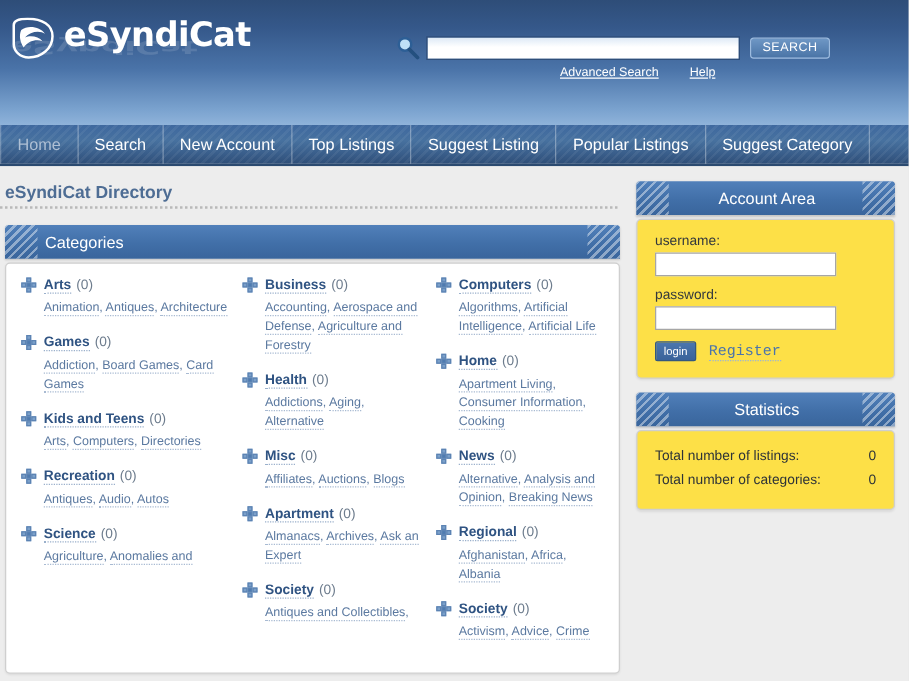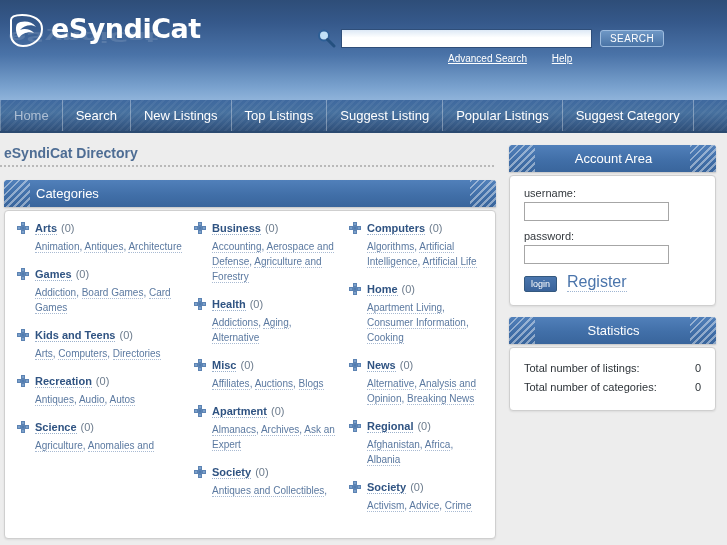--- a/index.html
+++ b/index.html
@@ -278,21 +278,21 @@
     color: #5b79a0;
     text-decoration: none;
     border-bottom: 1px dotted #a8bad2;
     cursor: pointer;
   }
 
   
   .side-panel { margin-top: 11px; }
   .side-panel:first-child { margin-top: 12px; }
   .side-body {
-    background: #ffffff;
+    background: #fde047;
     border: 1px solid #cfcfcf;
     border-radius: 4px;
     margin: 3px 4px 0 4px;
     padding: 11px 14px 13px 14px;
     box-shadow: 0 1px 2px rgba(0,0,0,0.08);
   }
   .fld-label {
     font-size: 11px;
     color: #33383d;
     margin-bottom: 3px;
@@ -320,24 +320,25 @@
     color: #ffffff;
     font-size: 9px;
     font-family: "Liberation Sans", sans-serif;
     padding: 2px 6px;
     border-radius: 2px;
     cursor: pointer;
   }
   .register-link {
     margin-left: 10px;
     color: #4a74ab;
-    font-size: 16px;
+    font-size: 12px;
     text-decoration: none;
     border-bottom: 1px dotted #9eb5d2;
     cursor: pointer;
+    font-family: Liberation Mono, monospace;
   }
   .stat-row {
     display: flex;
     font-size: 11px;
     color: #2d3338;
     line-height: 19px;
   }
   .stat-label { flex: 1 1 auto; white-space: nowrap; }
   .stat-val { margin-left: 10px; }
   .stat-row.first .stat-label { letter-spacing: 0; }
@@ -371,21 +372,21 @@
     <div class="search-links">
       <a href="#">Advanced Search</a>
       <a href="#">Help</a>
     </div>
   </div>
 </div>
 
 <div class="nav">
   <a class="nav-item" href="#">Home</a>
   <a class="nav-item" href="#">Search</a>
-  <a class="nav-item" href="#">New Listings</a>
+  <a class="nav-item" href="#">New Account</a>
   <a class="nav-item" href="#">Top Listings</a>
   <a class="nav-item" href="#">Suggest Listing</a>
   <a class="nav-item" href="#">Popular Listings</a>
   <a class="nav-item" href="#">Suggest Category</a>
   <div class="nav-filler"></div>
 </div>
 
 <div class="page">
 
   <div class="col-main">

